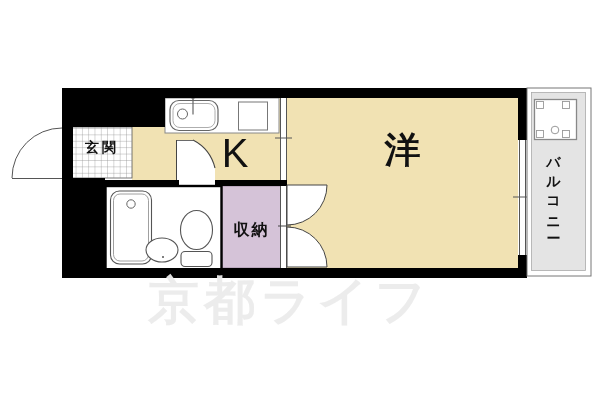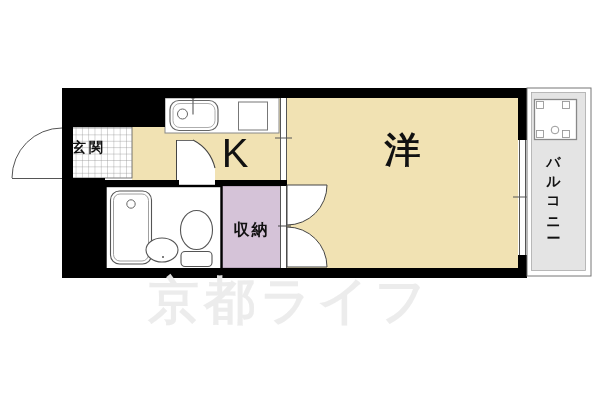--- a/index.html
+++ b/index.html
@@ -1,20 +1,20 @@
 <!DOCTYPE html>
 <html><head>
 <meta charset="utf-8">
 <style>
   html,body{margin:0;padding:0;background:#fff;}
   .stage{position:relative;width:600px;height:400px;background:#fff;overflow:hidden;
          font-family:"Liberation Sans","DejaVu Sans",sans-serif;}
   .stage svg{position:absolute;left:0;top:0;}
   .lbl{position:absolute;color:#111;white-space:nowrap;}
-  .lbl-genkan{left:72px;top:139px;width:60px;font-size:14px;font-weight:700;letter-spacing:3px;}
+  .lbl-genkan{left:72px;top:139px;width:60px;text-align:center;font-size:14px;font-weight:700;letter-spacing:3px;}
   .lbl-k{left:210px;top:131px;width:50px;text-align:center;font-size:40px;font-weight:500;}
   .lbl-room{left:287px;top:127px;width:231px;text-align:center;font-size:36px;font-weight:600;line-height:46px;}
   .lbl-storage{left:222px;top:220px;width:59px;text-align:center;font-size:16px;font-weight:700;letter-spacing:2px;}
   .lbl-balcony{left:545px;top:146px;height:112px;writing-mode:vertical-rl;text-orientation:mixed;
                font-size:14px;font-weight:600;letter-spacing:5px;}
   .watermark-text{font-weight:bold;font-size:51px;letter-spacing:5px;opacity:0.95;}
 </style>
 </head>
 <body>
 

